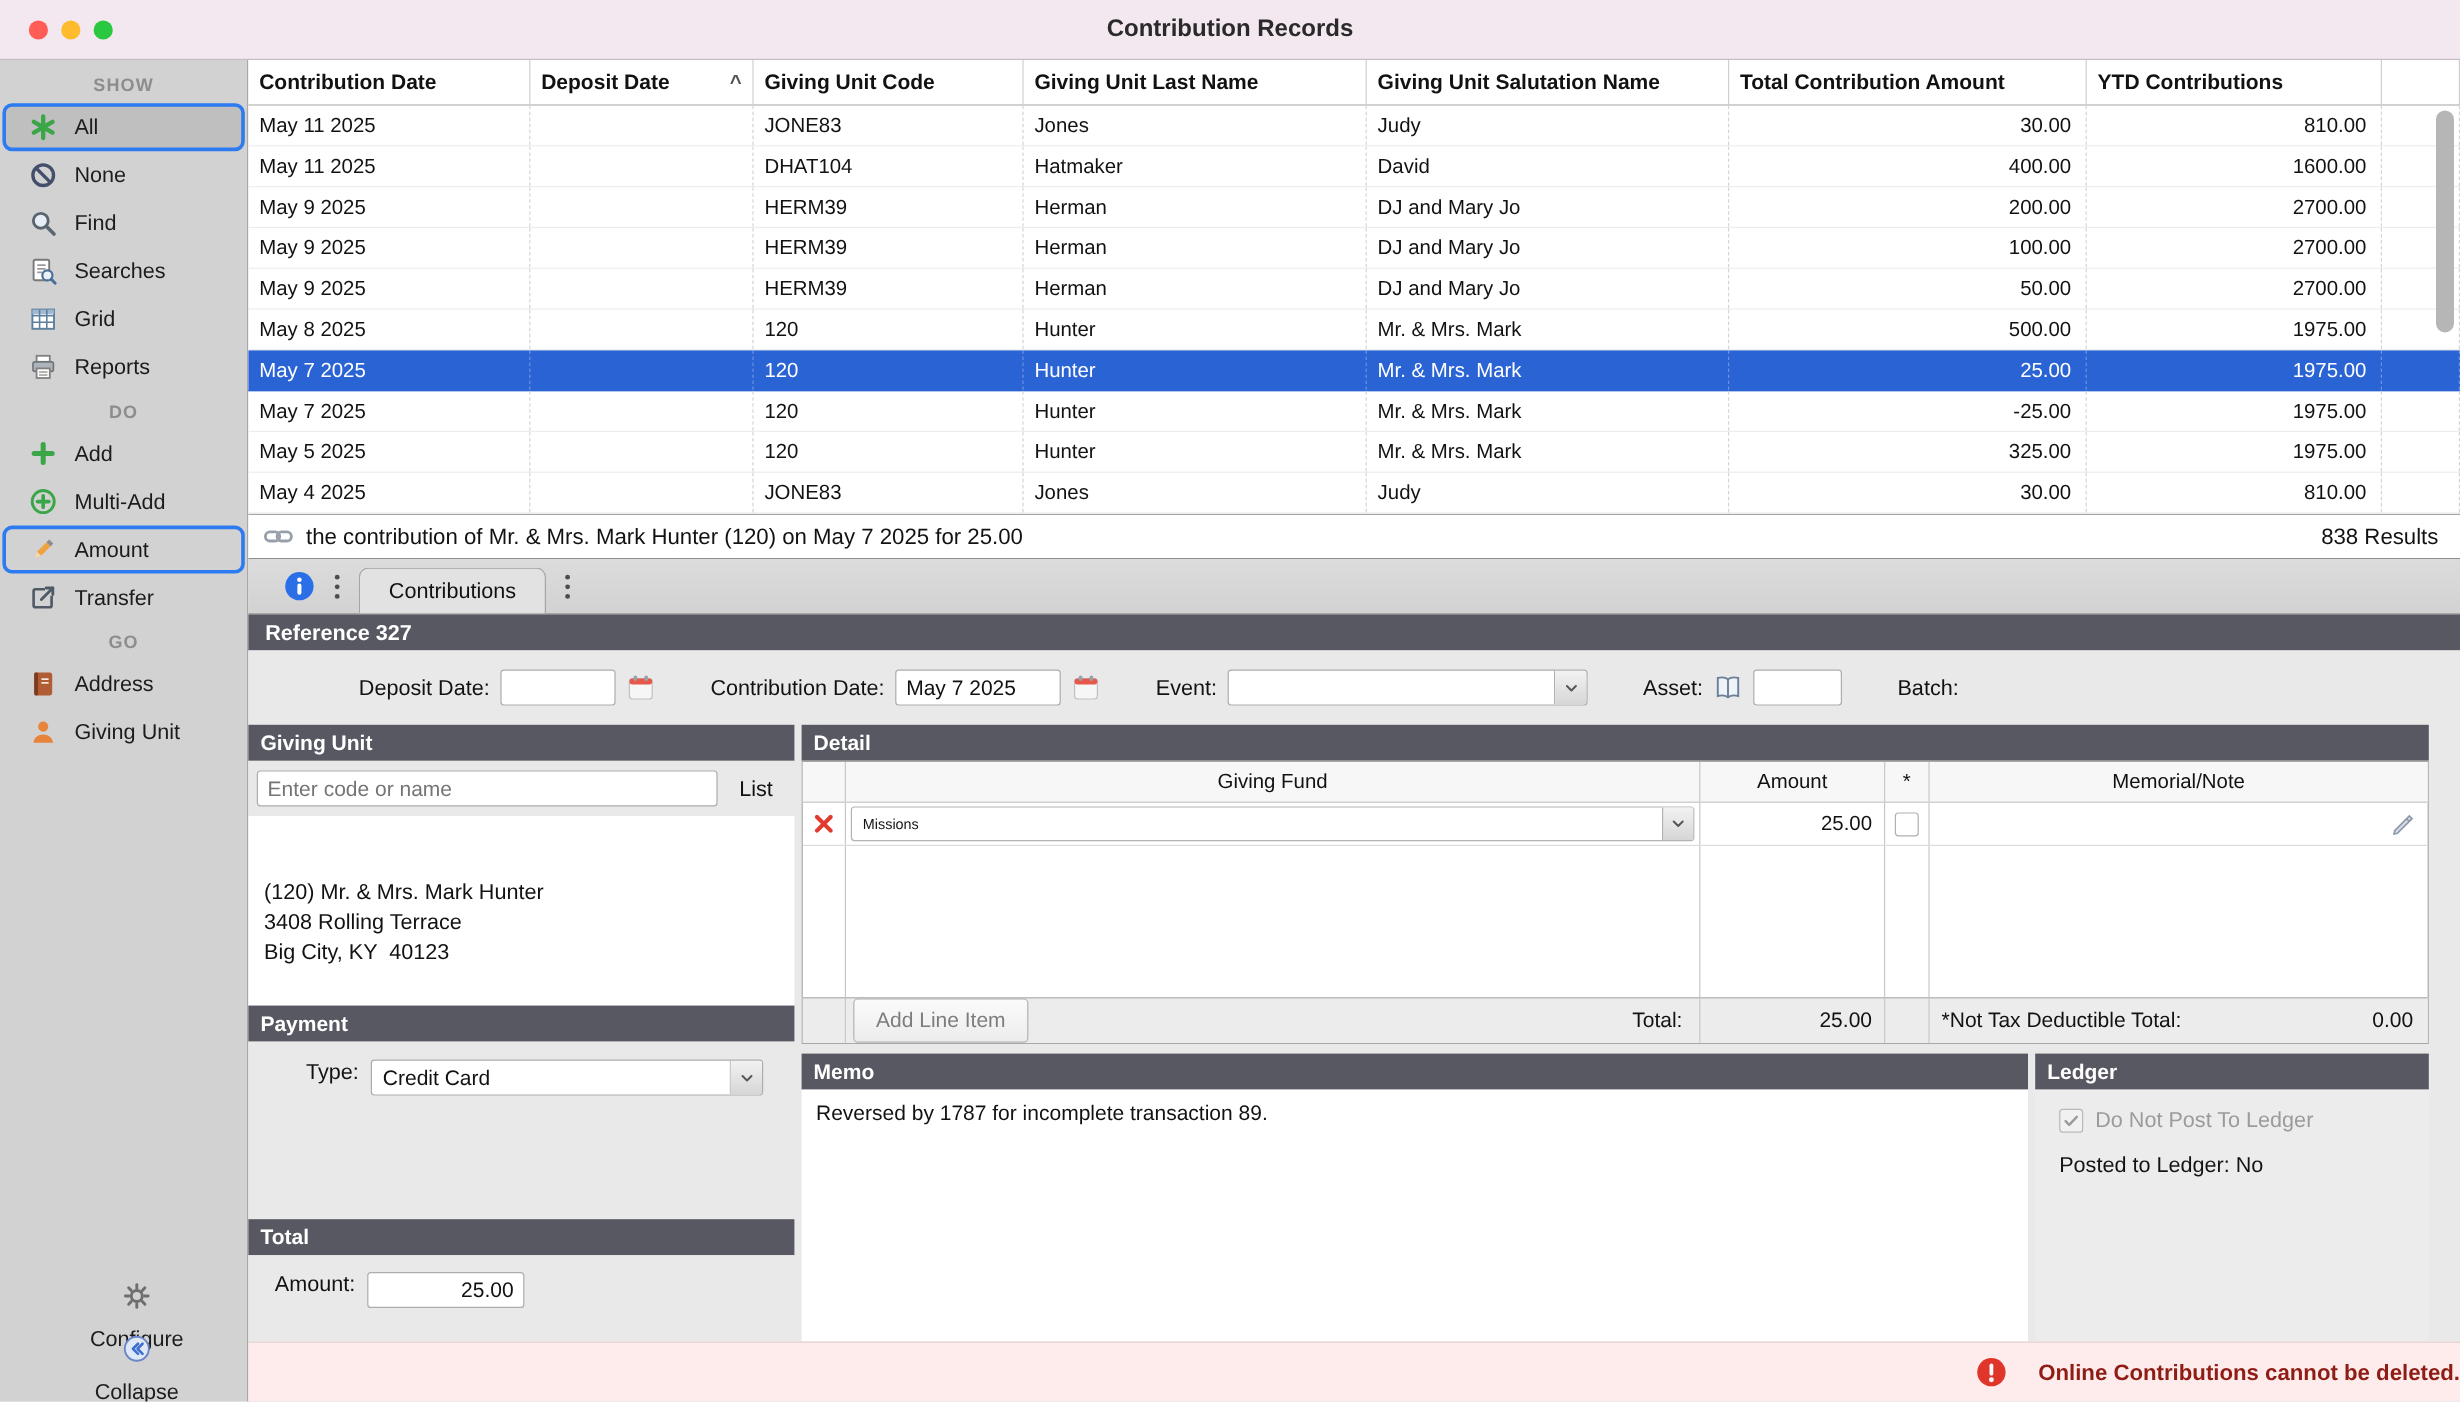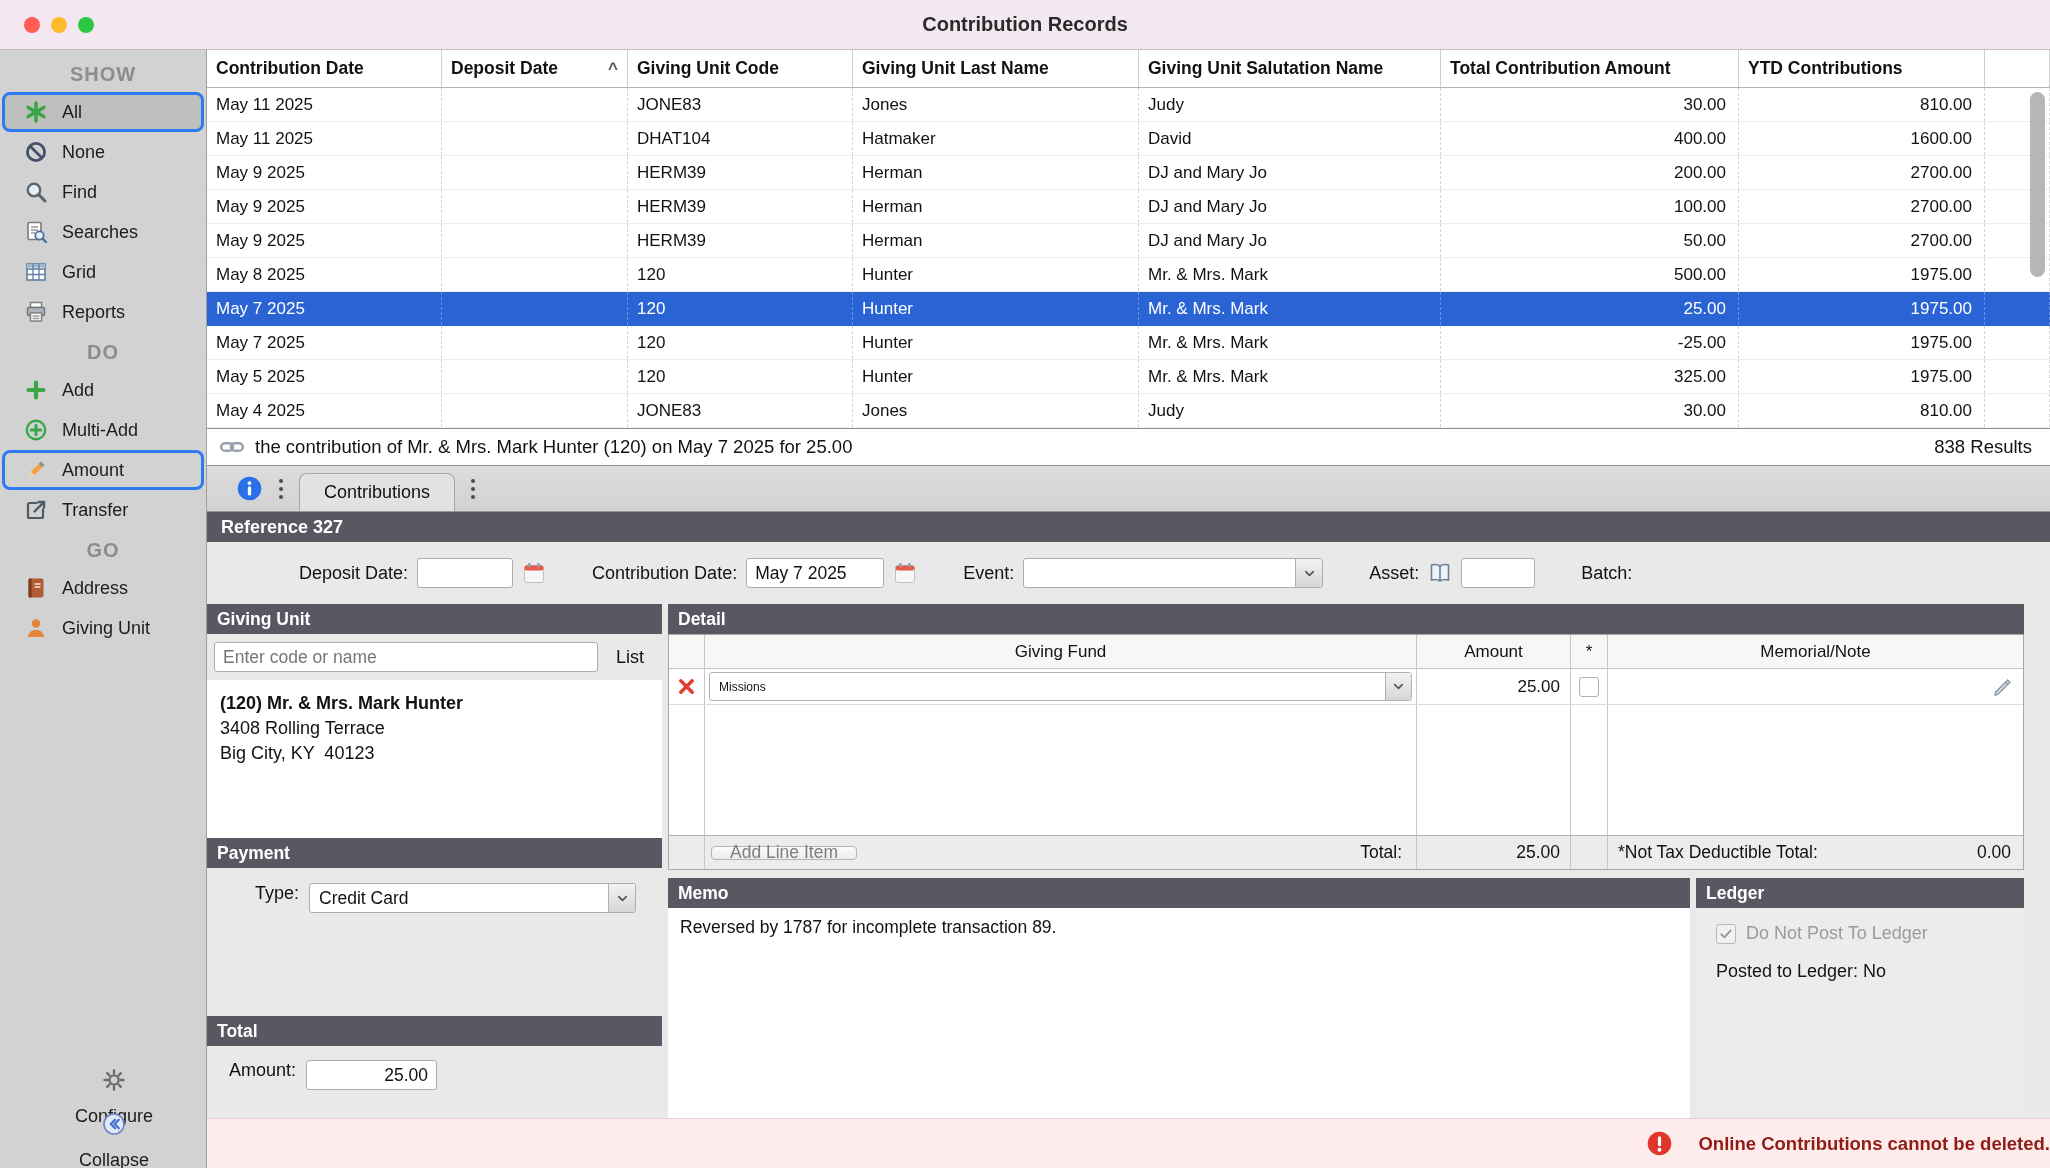--- a/index.html
+++ b/index.html
@@ -14,21 +14,21 @@
   .traffic { position:absolute; left:24px; top:0; bottom:0; display:flex; align-items:center; gap:11px; }
   .tl { width:16px; height:16px; border-radius:50%; }
   .tl.red{background:#ff5d56;} .tl.yellow{background:#febb2e;} .tl.green{background:#2ac840;}
   .window-title { font-weight:bold; font-size:20px; color:#2a2a2a; }
 
   .content { flex:1; display:flex; min-height:0; }
 
   
   .sidebar { flex:0 0 207px; width:207px; background:#d2d2d2; border-right:1px solid #9f9f9f;
              display:flex; flex-direction:column; padding-top:4px; }
-  .side-label { text-align:center; color:#8d8d8d; font-weight:bold; font-size:20px; letter-spacing:1px; padding:9px 0 6px; }
+  .side-label { text-align:center; color:#8d8d8d; font-weight:bold; font-size:15px; letter-spacing:1px; padding:9px 0 6px; }
   .side-item { display:flex; align-items:center; gap:14px; height:40px; padding-left:22px; font-size:18px; color:#1c1c1c; margin:0 2px; }
   .side-item .icon { width:24px; height:24px; flex:0 0 24px; display:flex; }
   .side-item .icon svg { width:24px; height:24px; }
   .side-item.selected { background:#bfbfbf; border:3px solid #2d7bf0; border-radius:8px; padding-left:19px; }
   .side-item.outlined { border:3px solid #2d7bf0; border-radius:8px; padding-left:19px; }
   .sidebar-footer { margin-top:auto; padding-bottom:12px; }
   .sidebar-footer .side-item { height:44px;flex-direction:column; }
 
   
   .main { flex:1; min-width:0; display:flex; flex-direction:column; background:#e9e9e9; position:relative; }
@@ -81,21 +81,21 @@
                   border-left:1px solid #b0b0b0; border-radius:0 2px 2px 0; display:flex; align-items:center; justify-content:center; }
   .combo .arrow svg { width:15px; height:15px; }
 
   
   .record-cols { flex:1; min-height:0; display:flex; }
   .left-col { flex:0 0 455px; width:455px; margin-right:6px; display:flex; flex-direction:column; }
   .gu-input-row { flex:0 0 46px; background:#e9e9e9; display:flex; align-items:center; gap:10px; padding:0 10px 0 7px; }
   .gu-input-row input { flex:1; }
   .list-btn { font-size:18px; padding:0 8px; }
   .gu-info { background:#fff; flex:0 0 158px; padding:11px 13px; font-size:18px; line-height:25px; }
-  .gu-name { font-weight:bold; }
+  .gu-name { font-weight:normal;margin-top:40px; }
   .addr2 { white-space:pre; }
   .payment-body { background:#e9e9e9; flex:1; display:flex; align-items:flex-start; gap:10px; padding:15px 0 0 48px; font-size:18px; }
   .total-body { background:#e9e9e9; flex:0 0 72px; display:flex; align-items:flex-start; gap:10px; padding:14px 0 0 22px; font-size:18px; }
   .amount-input { width:131px; text-align:right; }
 
   .right-col { flex:1; min-width:0; display:flex; flex-direction:column; padding-right:26px; }
 
   
   .dtable { background:#fff; border:1px solid #a8a8a8; display:flex; flex-direction:column; flex:1; min-height:0; }
   .drow { display:grid; grid-template-columns:36px 1fr 154px 37px 415px; }
@@ -111,21 +111,21 @@
   .dcombo .arrow svg { width:15px; height:15px; }
   .dx { justify-content:center; }
   .dx svg { width:21px; height:21px; }
   .dnum { justify-content:flex-end !important; padding-right:10px; }
   .dcheck { justify-content:center !important; }
   .cbox { width:20px; height:20px; background:#fff; border:1px solid #b0b0b0; border-radius:3px; }
   .dmemorial { justify-content:flex-end !important; padding-right:8px; }
   .dmemorial svg { width:24px; height:24px; }
   .dempty { flex:1; min-height:0; }
   .daddline { flex:0 0 34px; background:#ececec; border-top:1px solid #b0b0b0; font-size:17.5px; }
-  .addline-btn { height:14px; margin-left:6px; background:linear-gradient(#fbfbfb,#ececec); border:1px solid #b4b4b4;
+  .addline-btn { height:37px; margin-left:6px; background:linear-gradient(#fbfbfb,#ececec); border:1px solid #b4b4b4;
                  border-radius:4px; color:#7d7d7d; font-size:17.5px; padding:0 18px; display:flex; align-items:center; }
   .total-label { margin-left:auto; padding-right:14px; }
   .ntd-cell { justify-content:space-between !important; padding:0 12px 0 10px; }
 
   
   .ml { flex:0 0 240px; display:flex; gap:6px; margin-top:8px; }
   .memo-col { width:1022px; flex:0 0 1022px; display:flex; flex-direction:column;justify-content:space-between; }
   .memo-body { background:#fff; flex:1; padding:9px 12px; font-size:17.5px; }
   .ledger-col { flex:1; display:flex; flex-direction:column; }
   .ledger-body { background:#ececec; flex:1; padding:15px 0 0 20px; font-size:18px; }

